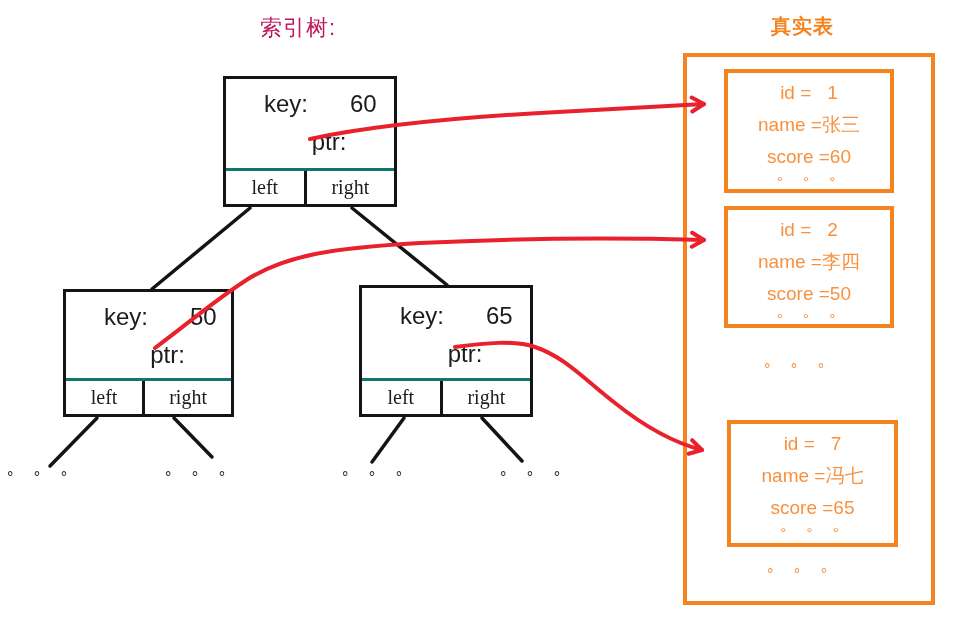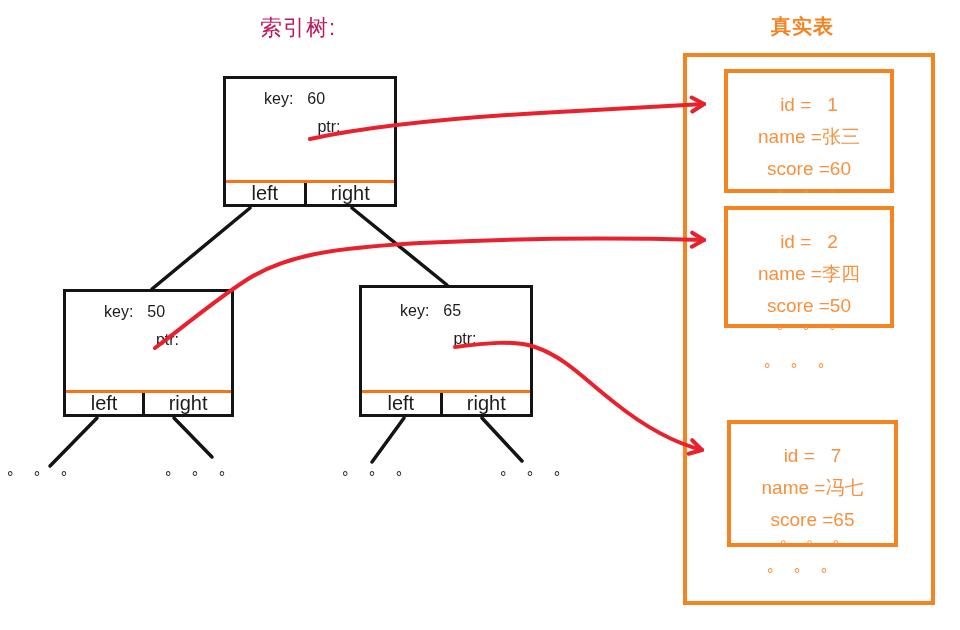--- a/index.html
+++ b/index.html
@@ -16,48 +16,48 @@
   .table-title{
     left:771px;top:13px;font-size:20px;font-weight:700;color:#f5831f;letter-spacing:1px;z-index:3;
   }
 
   
   .tnode{
     box-sizing:border-box;border:3px solid #141414;background:#ffffff;
     display:flex;flex-direction:column;z-index:2;color:#1c1c1c;
   }
   .tnode-body{flex:1;}
-  .tline{display:flex;align-items:baseline;padding-left:38px;font-size:16px;}
+  .tline{display:flex;align-items:baseline;padding-left:38px;font-size:24px;gap:28px;}
   .key-line{padding-top:11px;}
   .key-line .tval{margin-left:14px;}
   .ptr-line{margin-top:10px;justify-content:center;}
   .tnode-row{
-    height:24px;box-sizing:border-box;border-top:3px solid #f97316;
-    display:flex;align-items:stretch;
+    height:36px;box-sizing:border-box;border-top:3px solid #0f766e;
+    display:flex;align-items:stretch;font-family:Liberation Serif, serif;
   }
   .tcell{
     flex:0 0 48%;display:flex;align-items:center;justify-content:center;
     font-size:20px;box-sizing:border-box;
   }
   .tcell-left{border-right:3px solid #141414;}
   .tcell-right{flex:1;}
 
   
   .leafdots{
     width:80px;text-align:center;font-size:16px;letter-spacing:6px;word-spacing:4px;
     color:#2b2b2b;z-index:2;
   }
 
   
   .panel{
     box-sizing:border-box;border:4px solid #f5831f;background:#ffffff;z-index:1;
   }
   .record{
     box-sizing:border-box;border:4px solid #f5831f;background:#ffffff;z-index:2;
-    display:flex;flex-direction:column;padding-top:16px;color:#f7913f;
+    display:flex;flex-direction:column;padding-top:4px;color:#f7913f;
   }
   .rline{
     display:flex;justify-content:center;align-items:baseline;height:32px;
     font-size:19px;line-height:32px;
   }
   .rline .rval{}
   .rline .rval-wide{margin-left:16px;}
   .rdots{
     text-align:center;font-size:15px;letter-spacing:6px;word-spacing:4px;
     color:#f7913f;height:20px;line-height:18px;

